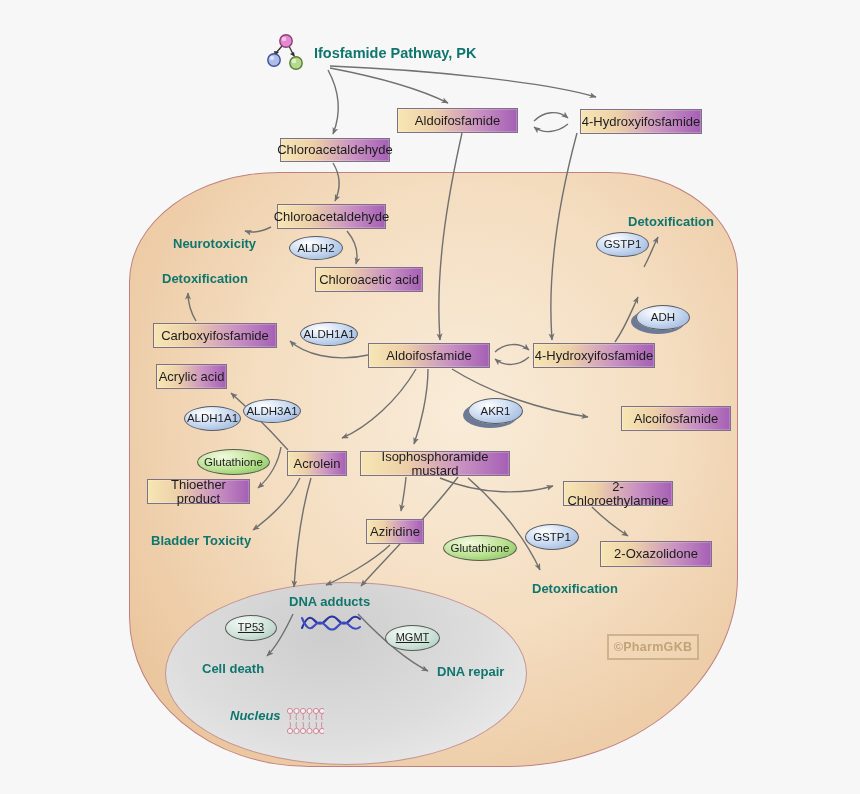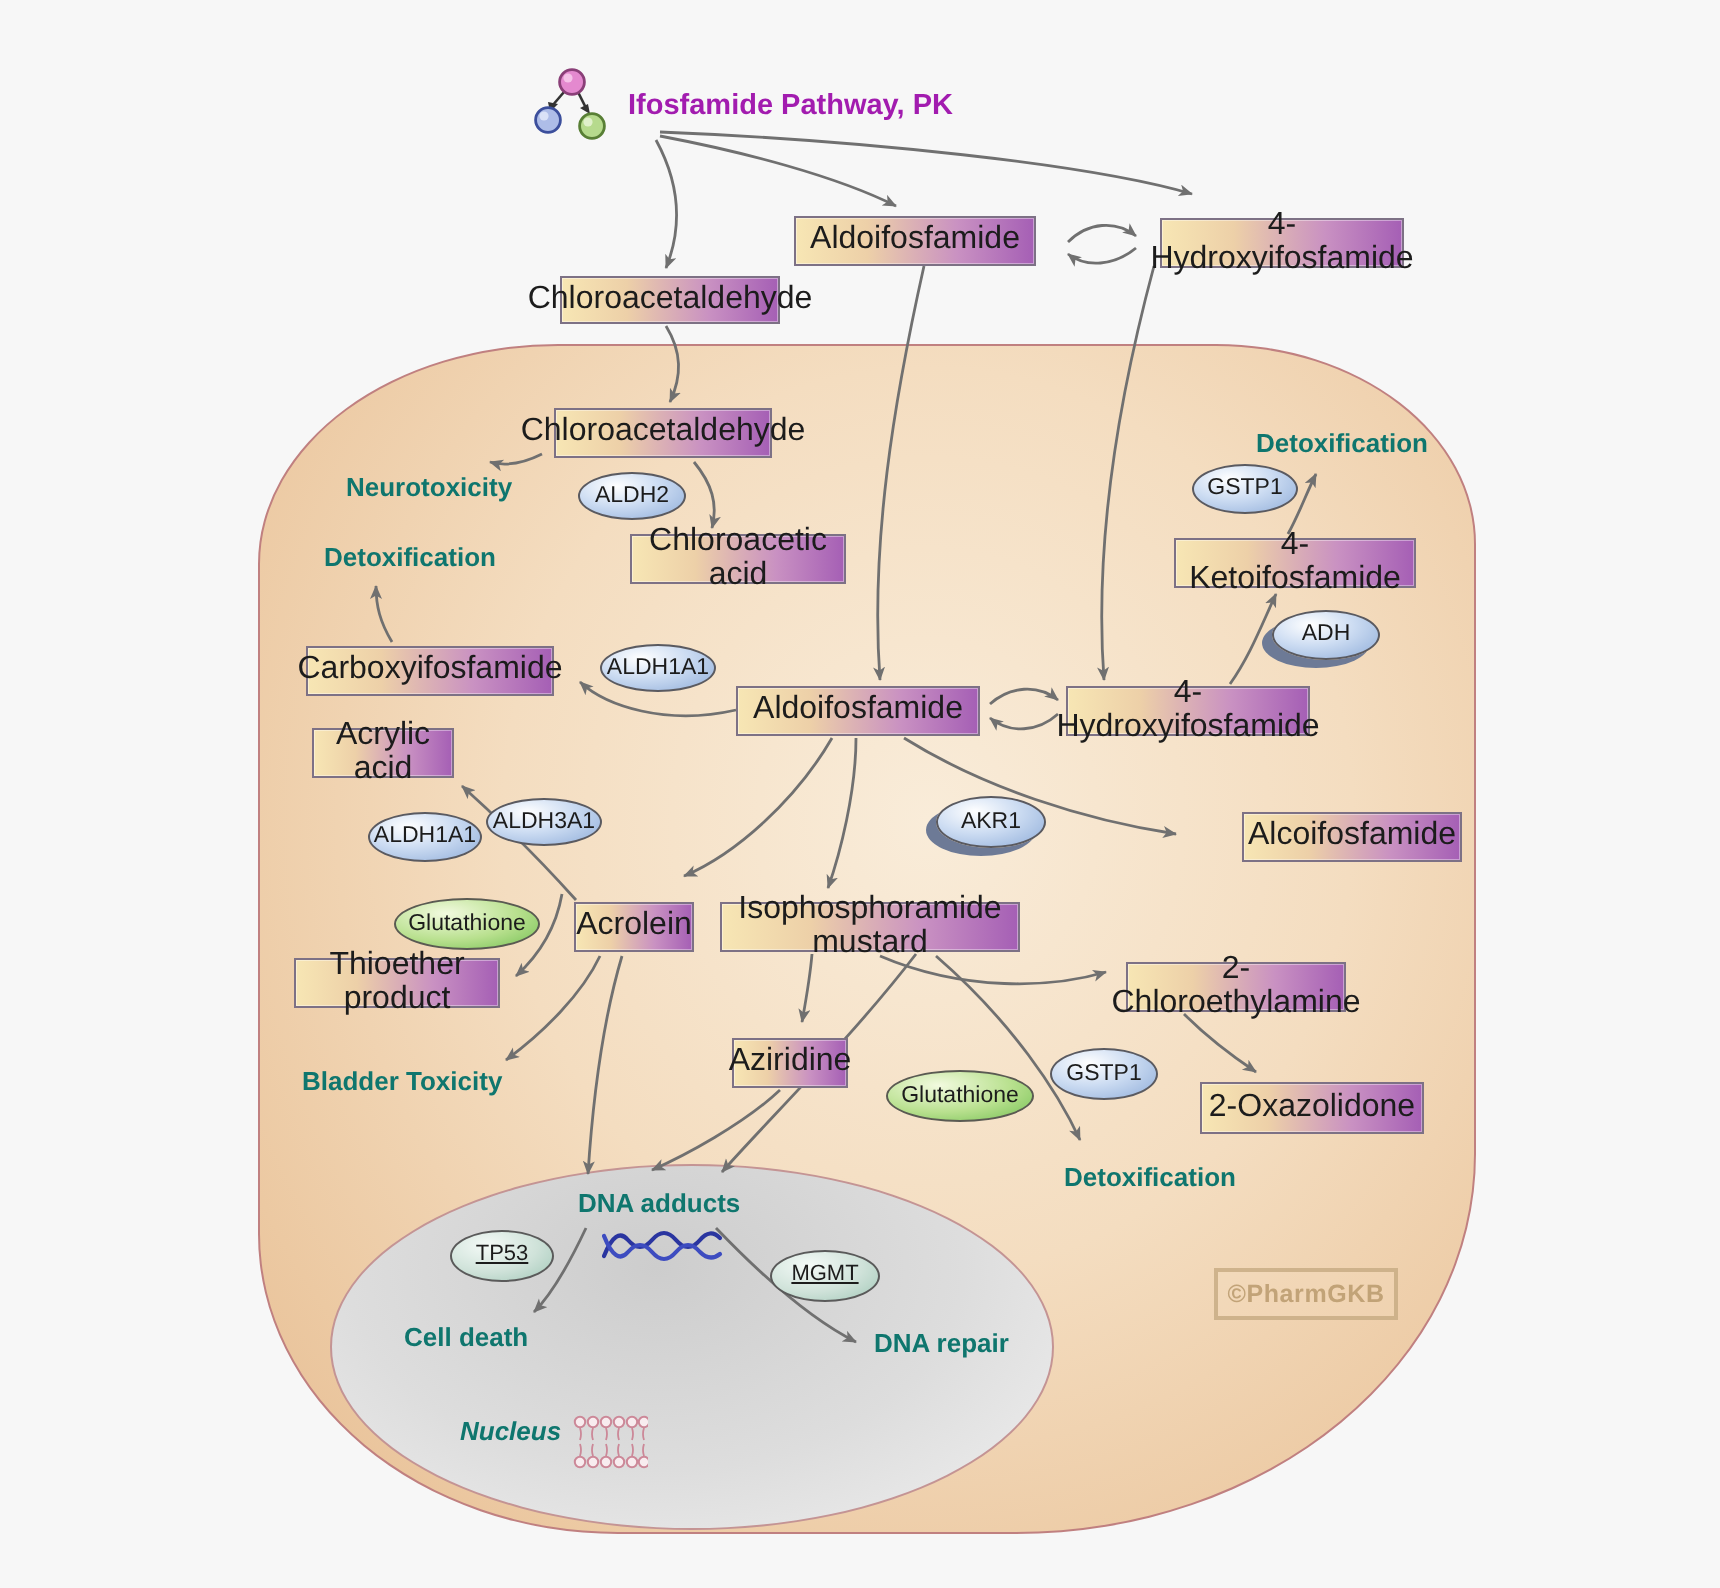--- a/index.html
+++ b/index.html
@@ -24,21 +24,21 @@
     border-radius:50%;
     z-index:2;
   }
   
   #arrows{position:absolute;left:0;top:0;z-index:3;}
   #arrows path.a{fill:none;stroke:#707070;stroke-width:1.4;}
   
   #nodes{position:absolute;inset:0;z-index:4;}
   .node{
     position:absolute;display:flex;align-items:center;justify-content:center;
-    font-size:16px;color:#1c1c1c;text-align:center;line-height:1.05;
+    font-size:13px;color:#1c1c1c;text-align:center;line-height:1.05;
     box-sizing:border-box;cursor:pointer;
   }
   .box{
     background:linear-gradient(to right,#f7e6b4 0%,#edd0a8 30%,#c991c2 68%,#a55fb5 100%);
     border:1px solid #7d7185;
     box-shadow:0 0 0 0.5px rgba(255,255,255,.4) inset;
   }
   .enz{
     background:radial-gradient(ellipse at 35% 28%, #ffffff 0%, #ccdcf2 45%, #8fadd9 100%);
     border:1px solid #5a5a60;border-radius:50%;
@@ -57,21 +57,21 @@
     text-decoration:underline;
   }
   
   .plabel{
     position:absolute;font-size:13px;font-weight:700;color:#0f766e;
     white-space:nowrap;z-index:5;
   }
   .plabel.italic{font-style:italic;}
   
   #title-group{position:absolute;left:266px;top:32px;z-index:6;display:flex;align-items:center;gap:8px;}
-  #page-title{font-size:14.5px;font-weight:700;color:#a21caf;}
+  #page-title{font-size:14.5px;font-weight:700;color:#0f766e;}
   
   #watermark{
     position:absolute;left:607px;top:634px;width:88px;height:22px;z-index:5;
     border:2px solid #c9ad85;color:#ba9b6e;background:rgba(242,224,196,.25);
     display:flex;align-items:center;justify-content:center;
     font-size:12.5px;font-weight:700;opacity:.85;letter-spacing:.3px;
   }
   .icon-abs{position:absolute;z-index:5;}
 </style>
 </head>
@@ -138,21 +138,20 @@
   </svg>
 
   <div id="nodes">
       <div class="node box" style="left: 280px; top: 138px; width: 110px; height: 24px;">Chloroacetaldehyde</div>
       <div class="node box" style="left: 397px; top: 108px; width: 121px; height: 25px;">Aldoifosfamide</div>
       <div class="node box" style="left: 580px; top: 109px; width: 122px; height: 25px;">4-Hydroxyifosfamide</div>
       <div class="node box" style="left: 277px; top: 204px; width: 109px; height: 25px;">Chloroacetaldehyde</div>
       <div class="node enz" style="left: 289px; top: 236px; width: 54px; height: 24px;">ALDH2</div>
       <div class="node box" style="left: 315px; top: 267px; width: 108px; height: 25px;">Chloroacetic acid</div>
       <div class="node enz" style="left: 596px; top: 232px; width: 53px; height: 25px;">GSTP1</div>
-      <div class="node box" style="left: 587px; top: 269px; width: 121px; height: 25px;">4-Ketoifosfamide</div>
       <div class="node enz shadow" style="left: 636px; top: 305px; width: 54px; height: 25px;">ADH</div>
       <div class="node box" style="left: 153px; top: 323px; width: 124px; height: 25px;">Carboxyifosfamide</div>
       <div class="node enz" style="left: 300px; top: 322px; width: 58px; height: 24px;">ALDH1A1</div>
       <div class="node box" style="left: 368px; top: 343px; width: 122px; height: 25px;">Aldoifosfamide</div>
       <div class="node box" style="left: 533px; top: 343px; width: 122px; height: 25px;">4-Hydroxyifosfamide</div>
       <div class="node box" style="left: 156px; top: 364px; width: 71px; height: 25px;">Acrylic acid</div>
       <div class="node enz" style="left: 243px; top: 399px; width: 58px; height: 24px;">ALDH3A1</div>
       <div class="node enz" style="left: 184px; top: 406px; width: 57px; height: 25px;">ALDH1A1</div>
       <div class="node enz shadow" style="left: 468px; top: 398px; width: 55px; height: 26px;">AKR1</div>
       <div class="node box" style="left: 593px; top: 406px; width: 110px; height: 25px; margin-left: 28px;">Alcoifosfamide</div>

